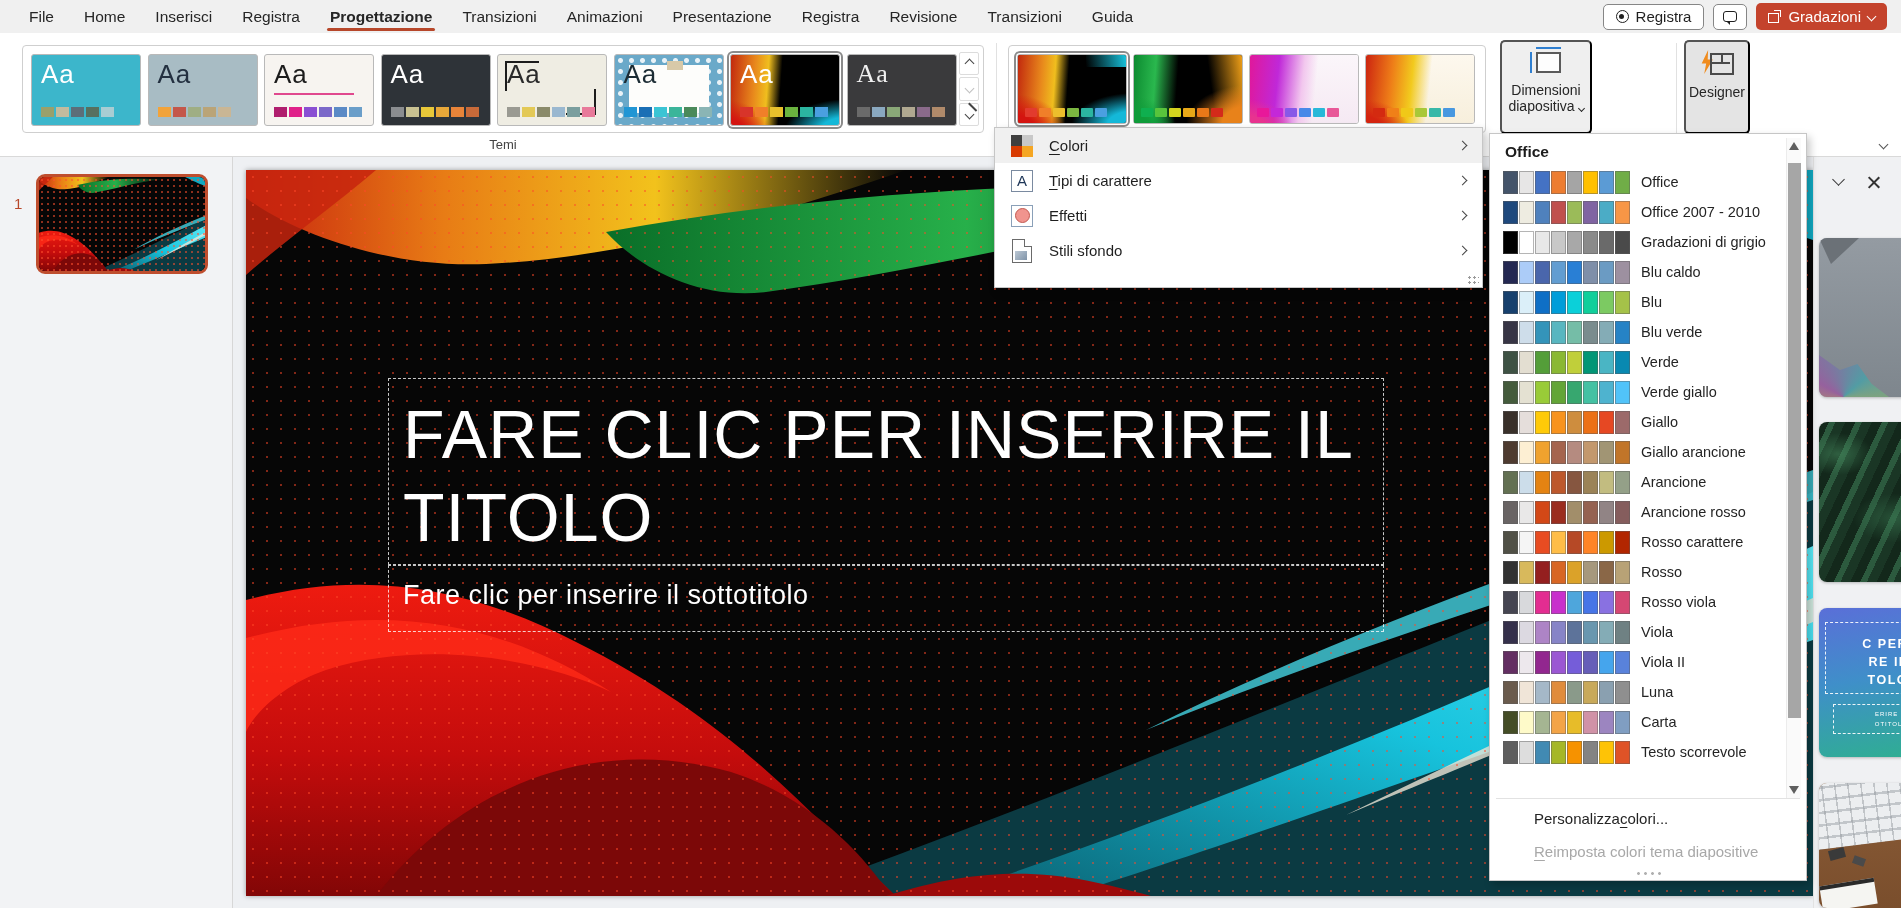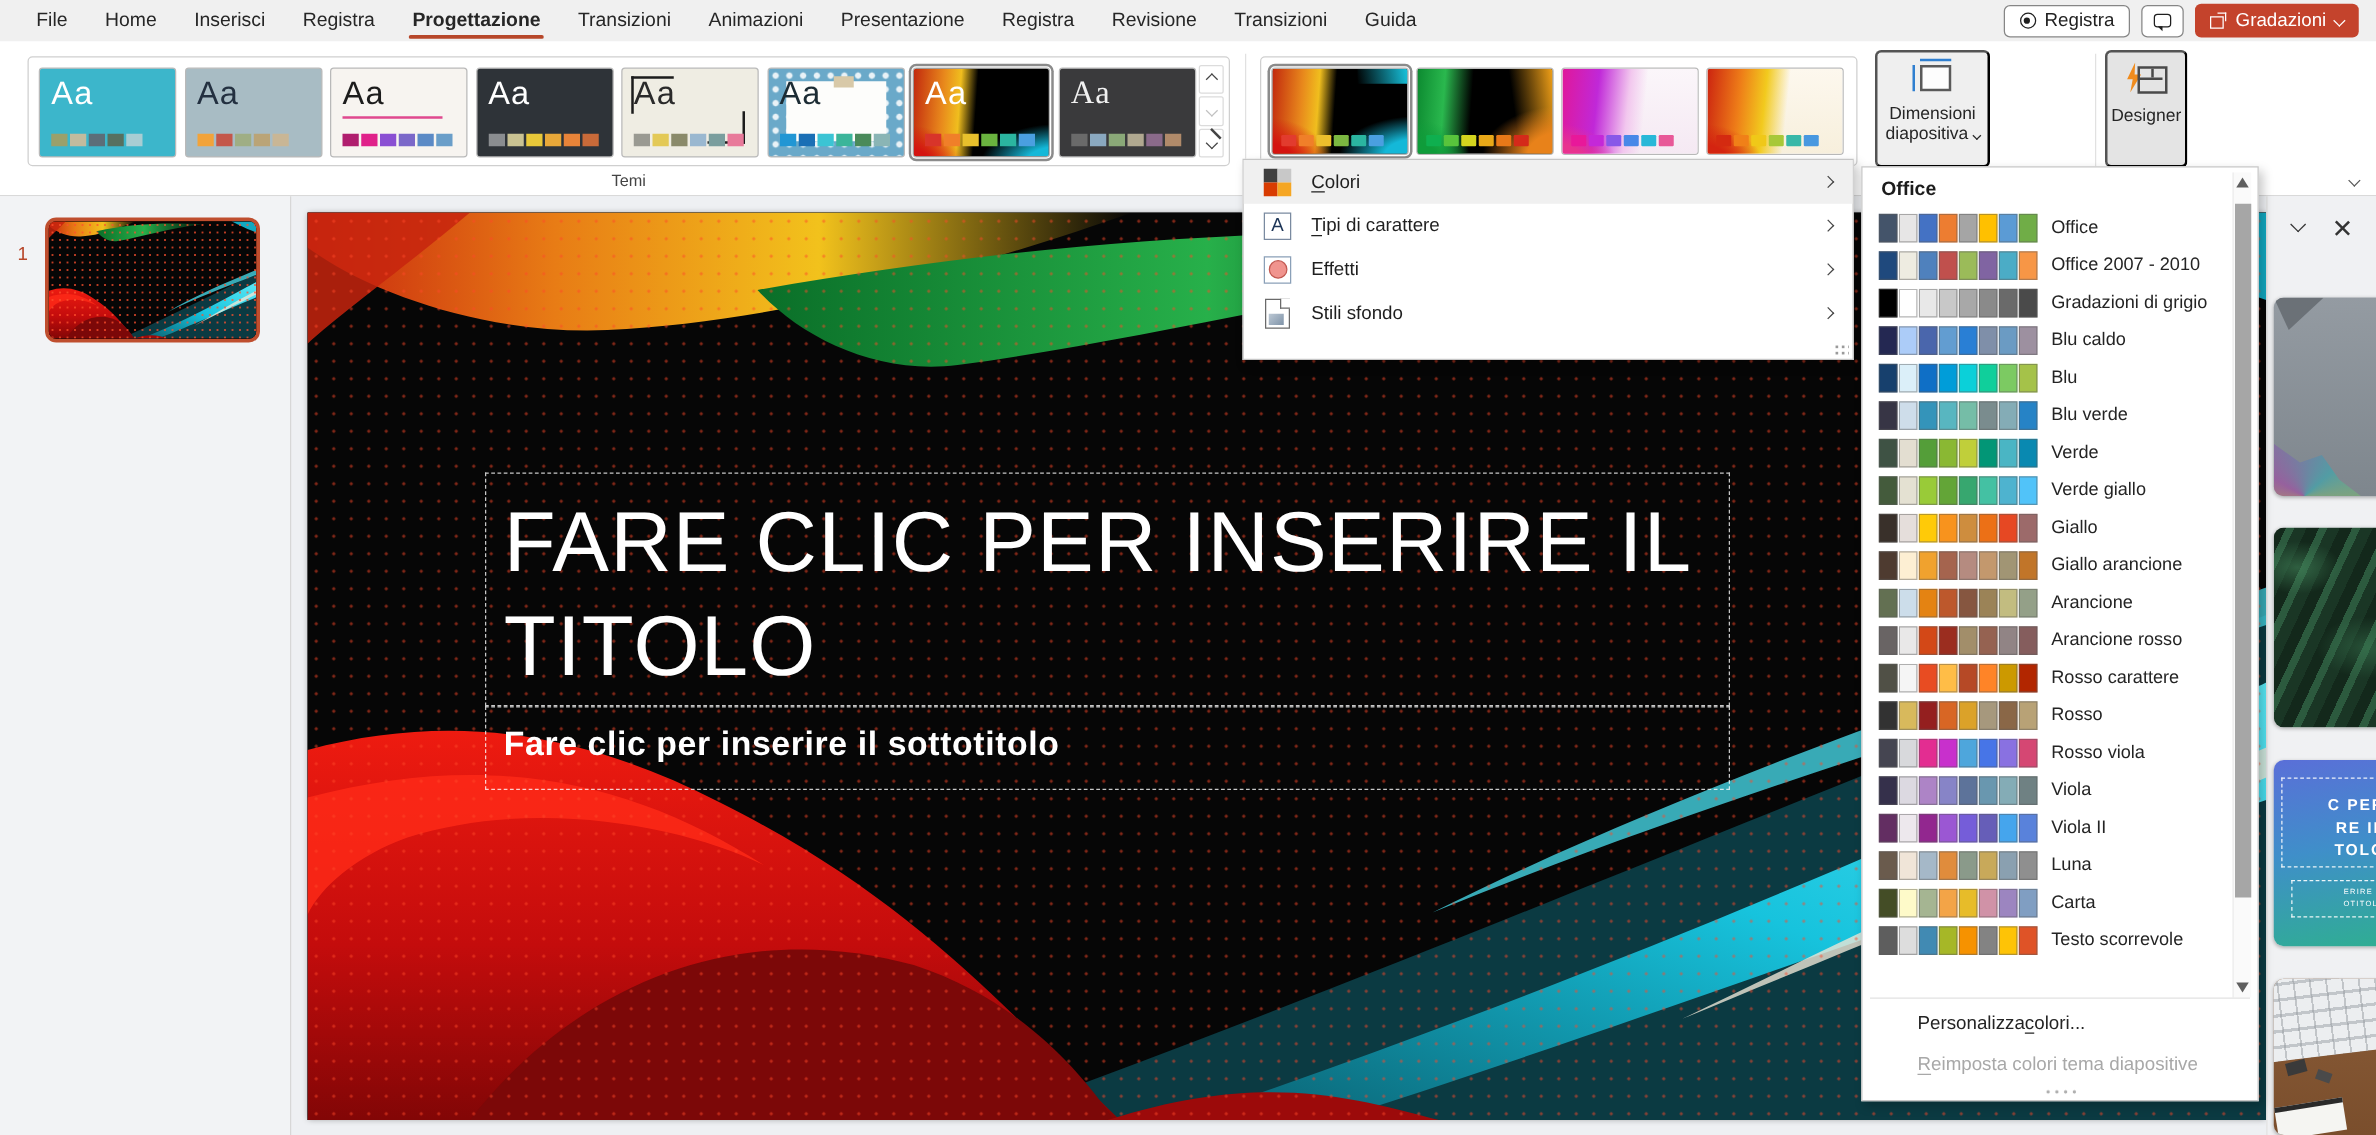--- a/index.html
+++ b/index.html
@@ -105,21 +105,21 @@
   .mini-art svg { position:absolute; inset:0; width:100%; height:100%; }
   .mini-dots { position:absolute; inset:0; }
 
   .slide { position:absolute; left:246px; top:13px; width:1567px; height:726px; background:#050505; box-shadow:0 0 5px rgba(0,0,0,.35); }
   .slide svg.art { position:absolute; inset:0; width:100%; height:100%; }
   .dots { position:absolute; inset:0; background-image:radial-gradient(circle, rgba(255,72,40,.5) 1px, transparent 1.5px); background-size:14px 14px; }
   .ph { position:absolute; border:1px dashed rgba(255,255,255,.78); }
   .title-ph { left:142px; top:208px; width:996px; height:187px; }
   .subtitle-ph { left:142px; top:395px; width:996px; height:67px; }
   .slide-title { position:absolute; left:14px; top:14px; width:968px; color:#fff; font-size:68px; font-weight:300; line-height:1.22; letter-spacing:1px; }
-  .slide-subtitle { position:absolute; left:14px; top:14px; color:#fff; font-size:27px; font-weight:700; letter-spacing:.5px;text-align:center; }
+  .slide-subtitle { position:absolute; left:14px; top:14px; color:#fff; font-size:27px; font-weight:400; letter-spacing:.5px;text-align:center; }
 
   
   .ctx-menu { position:absolute; left:994px; top:127px; width:489px; height:161px; background:#fff; border:1px solid #c6c6c6; box-shadow:3px 4px 8px rgba(0,0,0,.22); z-index:50; }
   .ctx-item { position:relative; height:35px; display:flex; align-items:center; padding:0 16px 0 14px; font-size:15px; color:#1f1f1f; cursor:pointer; }
   .ctx-item.hl { background:#f0f0f0; }
   .ctx-item .lbl { margin-left:14px; }
   .ctx-item .chev-right { margin-left:auto; color:#444; }
   .ci-ic { width:26px; height:26px; display:flex; align-items:center; justify-content:center; flex:0 0 26px; }
   .colors-grid { width:22px; height:22px; display:grid; grid-template-columns:11px 11px; grid-template-rows:11px 11px; }
   .fonts-box { width:22px; height:22px; border:1.5px solid #7a8aa0; background:#fff; display:flex; align-items:center; justify-content:center; font-size:15px; color:#1d3557; }

